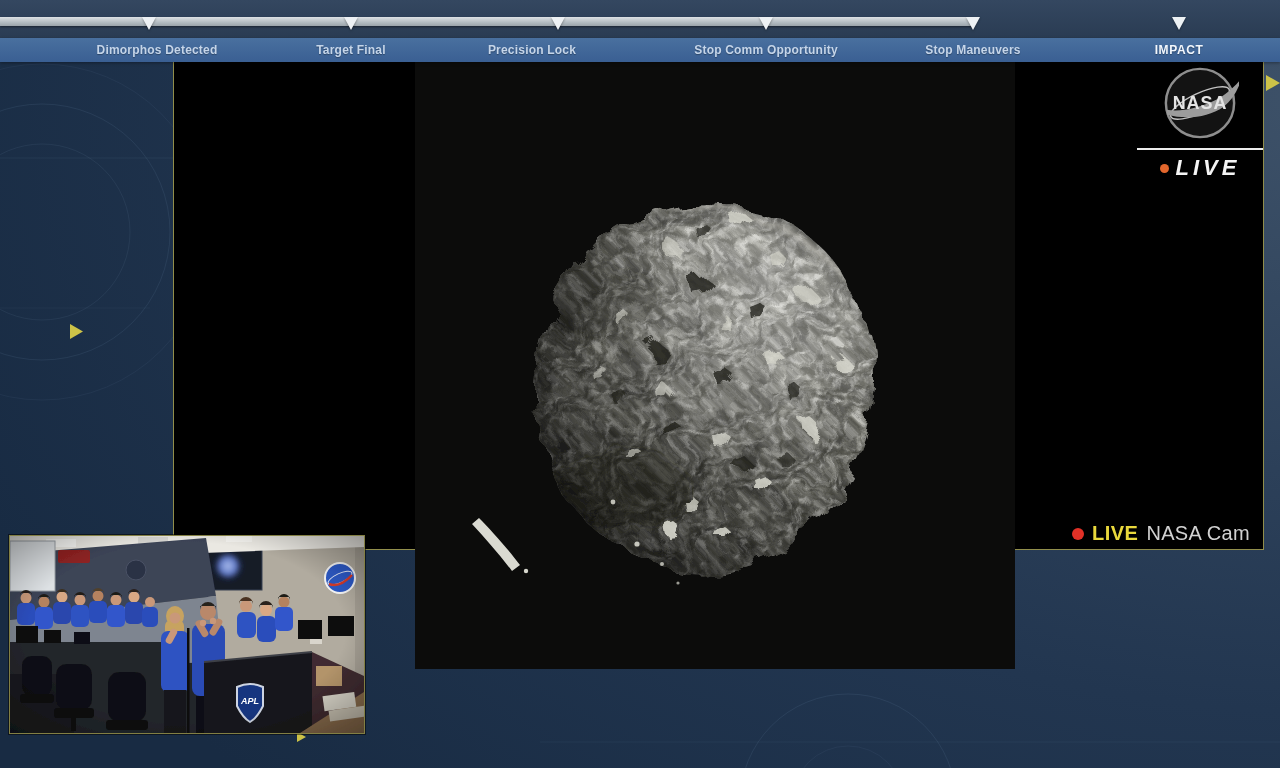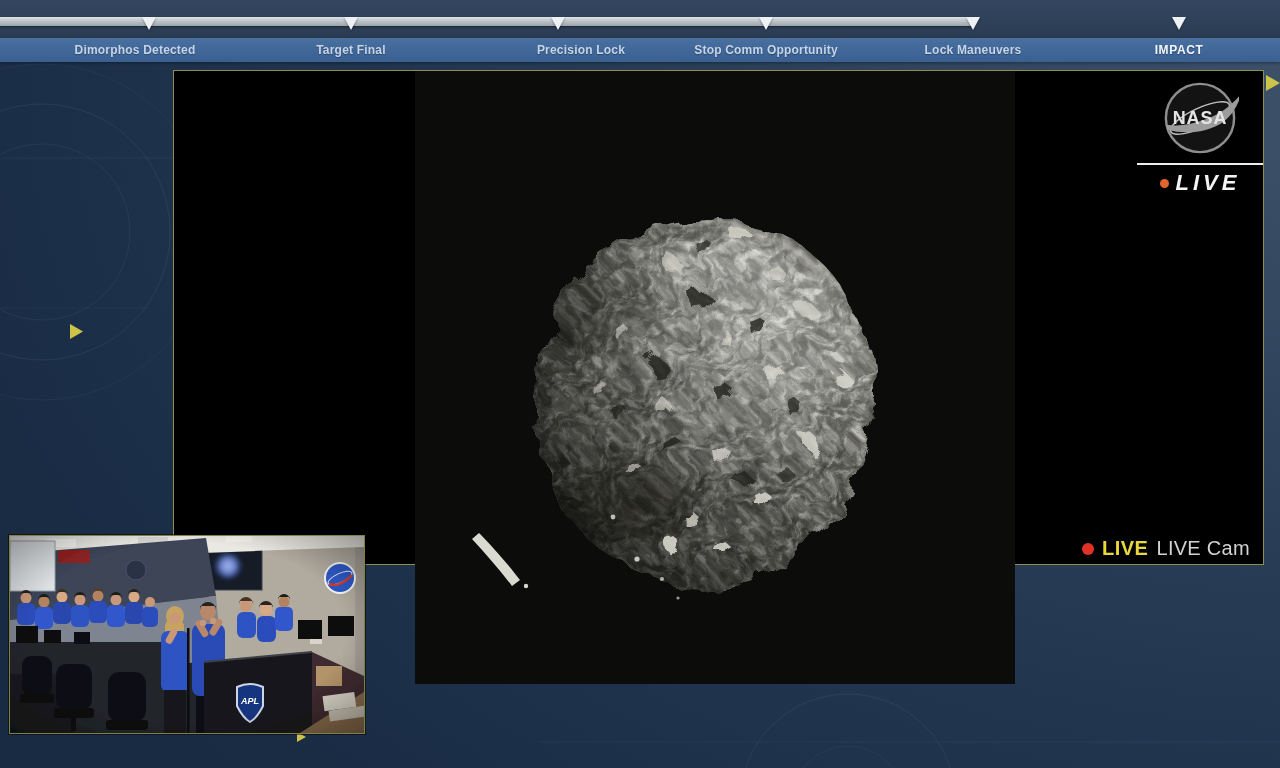--- a/index.html
+++ b/index.html
@@ -19,21 +19,21 @@
     background:linear-gradient(#dde1e4,#b3bcc2 60%,#9ba4ab);
     box-shadow:0 1px 2px rgba(0,0,0,.45);}
   .m-tri{position:absolute;top:17px;width:0;height:0;transform:translateX(-50%);
     border-left:7px solid transparent;border-right:7px solid transparent;
     border-top:13px solid #edf1f4;filter:drop-shadow(0 1px 1px rgba(0,0,0,.35));}
   .m-label{position:absolute;top:43px;transform:translateX(-50%);white-space:nowrap;
     font-size:12px;font-weight:700;letter-spacing:.2px;color:#c5d5e9;
     text-shadow:0 1px 1px rgba(0,0,0,.3);}
   .m-label.impact{color:#f2f7fd;letter-spacing:.6px;text-align:center;}
   
-  .frame{position:absolute;left:173px;top:70px;width:1091px;height:495px;z-index:6;
+  .frame{position:absolute;left:173px;top:55px;width:1091px;height:495px;z-index:6;
     background:#000;border:1px solid #918e4b;box-sizing:border-box;}
   .cam{position:absolute;left:241px;top:0;width:600px;height:613px;background:#0c0c0b;overflow:hidden;}
   .cam svg{display:block;}
   .nasa-block{position:absolute;left:963px;top:8px;width:126px;text-align:center;}
   .nasa-logo{display:block;margin:0 auto;}
   .nasa-line{border-top:2px solid #ececec;margin:6px 0 5px 0;height:0;}
   .live-row{display:flex;justify-content:center;align-items:center;gap:7px;}
   .dot-orange{width:9px;height:9px;border-radius:50%;background:#e2662c;}
   .live-top{font-size:22px;font-weight:700;font-style:italic;color:#f4f4f4;letter-spacing:4px;}
   .status{position:absolute;right:13px;bottom:4px;display:flex;align-items:center;gap:8px;}
@@ -74,25 +74,25 @@
     <div class="band-labels"></div>
     <div class="track-fill"></div>
 
     <div class="m-tri" style="left:149px"></div>
     <div class="m-tri" style="left:351px"></div>
     <div class="m-tri" style="left:558px"></div>
     <div class="m-tri" style="left:766px"></div>
     <div class="m-tri" style="left:973px"></div>
     <div class="m-tri" style="left:1179px"></div>
 
-    <span class="m-label" style="left:135px">Dimorphos Detected</span>
+    <span class="m-label" style="left:157px">Dimorphos Detected</span>
     <span class="m-label" style="left:351px">Target Final</span>
-    <span class="m-label" style="left:581px">Precision Lock</span>
+    <span class="m-label" style="left:532px">Precision Lock</span>
     <span class="m-label" style="left:766px">Stop Comm Opportunity</span>
-    <span class="m-label" style="left:973px">Lock Maneuvers</span>
+    <span class="m-label" style="left:973px">Stop Maneuvers</span>
     <span class="m-label impact" style="left:1179px">IMPACT</span>
   </div>
 
   <div class="frame">
 
     <div class="cam">
       <svg width="600" height="613" viewBox="0 0 600 613">
         <defs>
           <radialGradient id="astg" cx="60%" cy="32%" r="80%">
             <stop offset="0%" stop-color="#b6b6ae"></stop>
@@ -209,21 +209,21 @@
       <div class="nasa-line"></div>
       <div class="live-row">
         <span class="dot-orange"></span>
         <span class="live-top">LIVE</span>
       </div>
     </div>
 
     <div class="status">
       <span class="dot-red"></span>
       <span class="status-live">LIVE</span>
-      <span class="status-cam">LIVE Cam</span>
+      <span class="status-cam">NASA Cam</span>
     </div>
   </div>
 
   <div class="pip">
     <svg width="354" height="197" viewBox="0 0 354 197">
       <defs>
         <radialGradient id="blueg" cx="50%" cy="50%" r="50%">
           <stop offset="0%" stop-color="#a9bcec"></stop>
           <stop offset="55%" stop-color="#5e77c4"></stop>
           <stop offset="100%" stop-color="rgba(40,55,110,0)"></stop>

